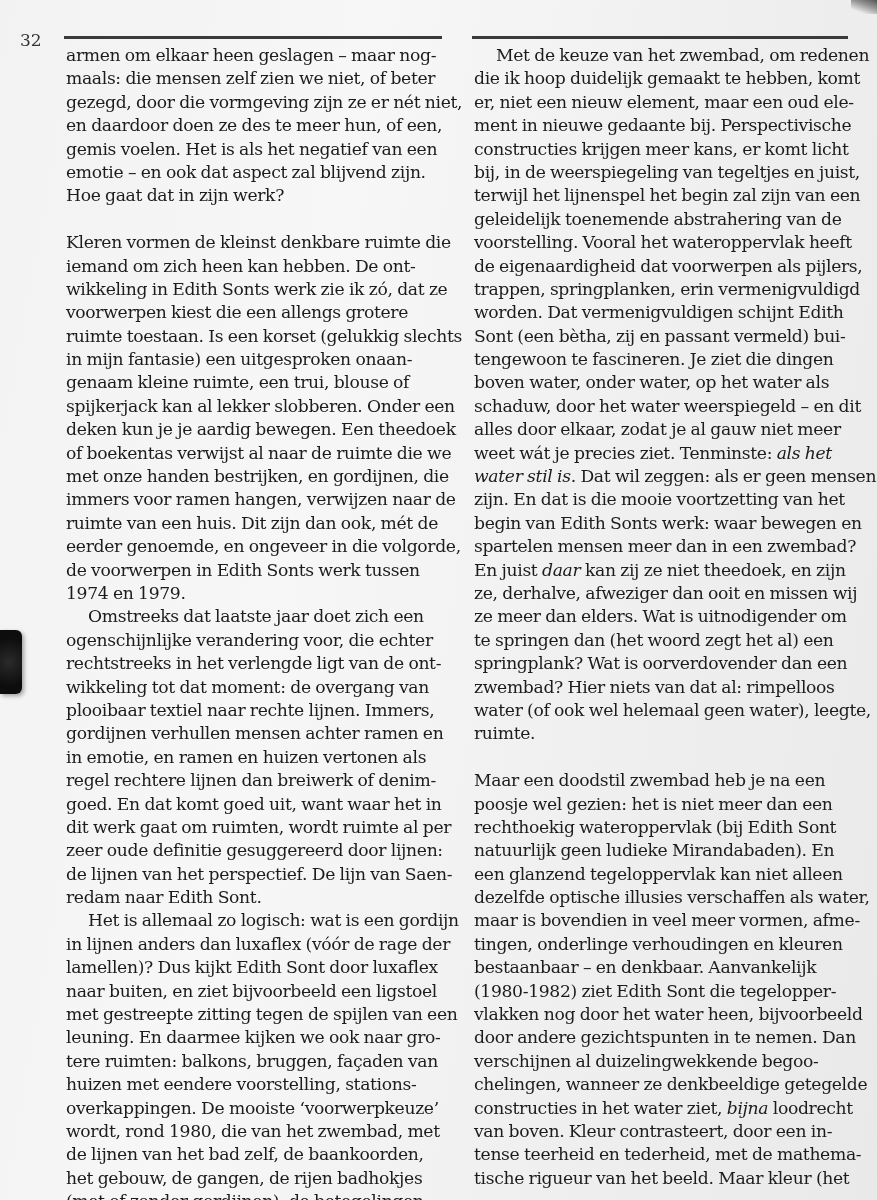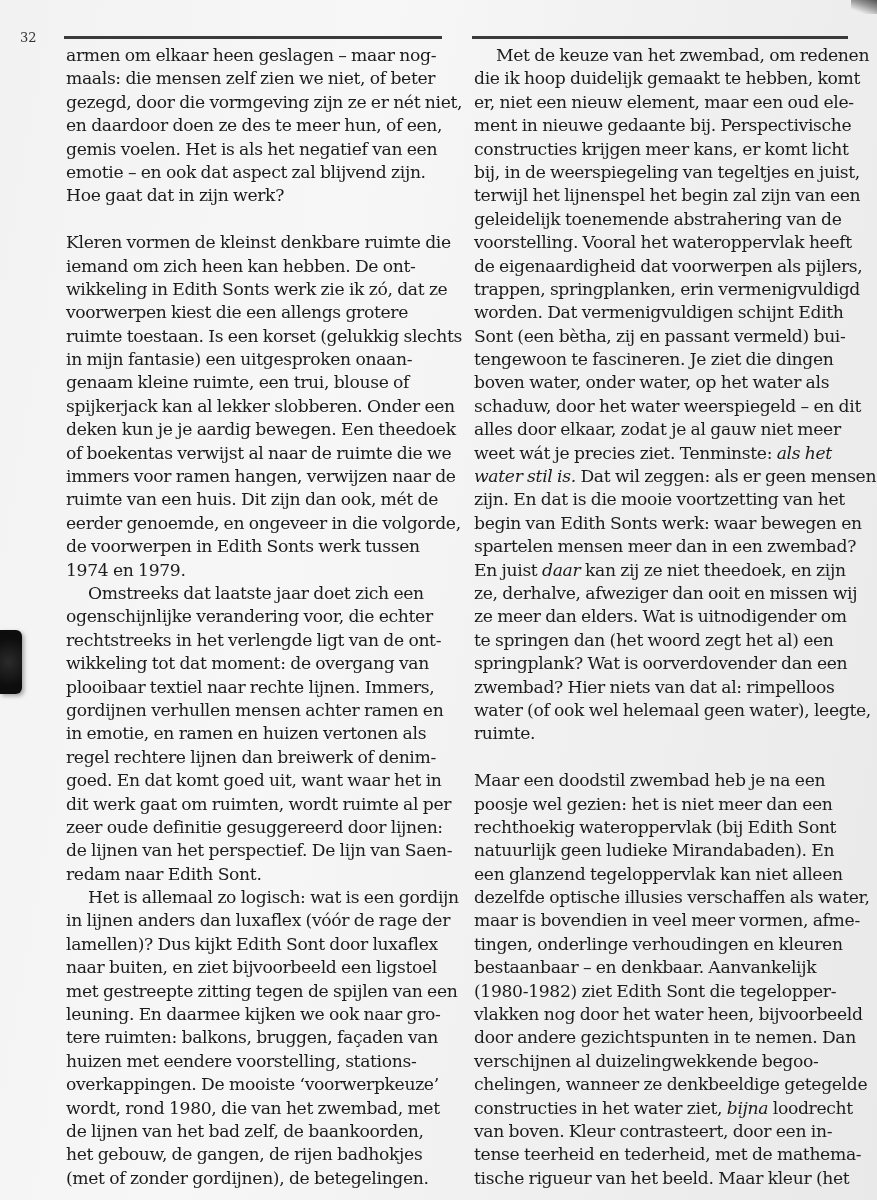--- a/index.html
+++ b/index.html
@@ -4,21 +4,21 @@
 <style>
   html, body { margin: 0; padding: 0; }
   body {
     width: 877px; height: 1200px; overflow: hidden; position: relative;
     background: linear-gradient(100deg, #f2f2f2 0%, #f7f7f7 35%, #f1f1f1 60%, #e9e9e9 100%);
     font-family: "DejaVu Serif", "Liberation Serif", serif;
     color: #1c1c1c;
   }
   .page-number {
     position: absolute; left: 20px; top: 30px;
-    font-size: 13px; color: #333;
+    font-size: 17px; color: #333;
   }
   .rule {
     position: absolute; top: 36px; height: 3px; background: #3a3a3a;
   }
   .rule.left { left: 64px; width: 378px; }
   .rule.right { left: 472px; width: 376px; }
   .column {
     position: absolute; top: 44px;
     font-size: 17.2px; line-height: 23.4px;
     letter-spacing: -0.35px; word-spacing: -0.5px;
@@ -59,20 +59,21 @@
       <div class="line"><span>Kleren vormen de kleinst denkbare ruimte die</span></div>
       <div class="line"><span>iemand om zich heen kan hebben. De ont-</span></div>
       <div class="line"><span>wikkeling in Edith Sonts werk zie ik zó, dat ze</span></div>
       <div class="line"><span>voorwerpen kiest die een allengs grotere</span></div>
       <div class="line"><span>ruimte toestaan. Is een korset (gelukkig slechts</span></div>
       <div class="line"><span>in mijn fantasie) een uitgesproken onaan-</span></div>
       <div class="line"><span>genaam kleine ruimte, een trui, blouse of</span></div>
       <div class="line"><span>spijkerjack kan al lekker slobberen. Onder een</span></div>
       <div class="line"><span>deken kun je je aardig bewegen. Een theedoek</span></div>
       <div class="line"><span>of boekentas verwijst al naar de ruimte die we</span></div>
+      <div class="line"><span>met onze handen bestrijken, en gordijnen, die</span></div>
       <div class="line"><span>immers voor ramen hangen, verwijzen naar de</span></div>
       <div class="line"><span>ruimte van een huis. Dit zijn dan ook, mét de</span></div>
       <div class="line"><span>eerder genoemde, en ongeveer in die volgorde,</span></div>
       <div class="line"><span>de voorwerpen in Edith Sonts werk tussen</span></div>
       <div class="line"><span>1974 en 1979.</span></div>
       <div class="line indent"><span>Omstreeks dat laatste jaar doet zich een</span></div>
       <div class="line"><span>ogenschijnlijke verandering voor, die echter</span></div>
       <div class="line"><span>rechtstreeks in het verlengde ligt van de ont-</span></div>
       <div class="line"><span>wikkeling tot dat moment: de overgang van</span></div>
       <div class="line"><span>plooibaar textiel naar rechte lijnen. Immers,</span></div>

